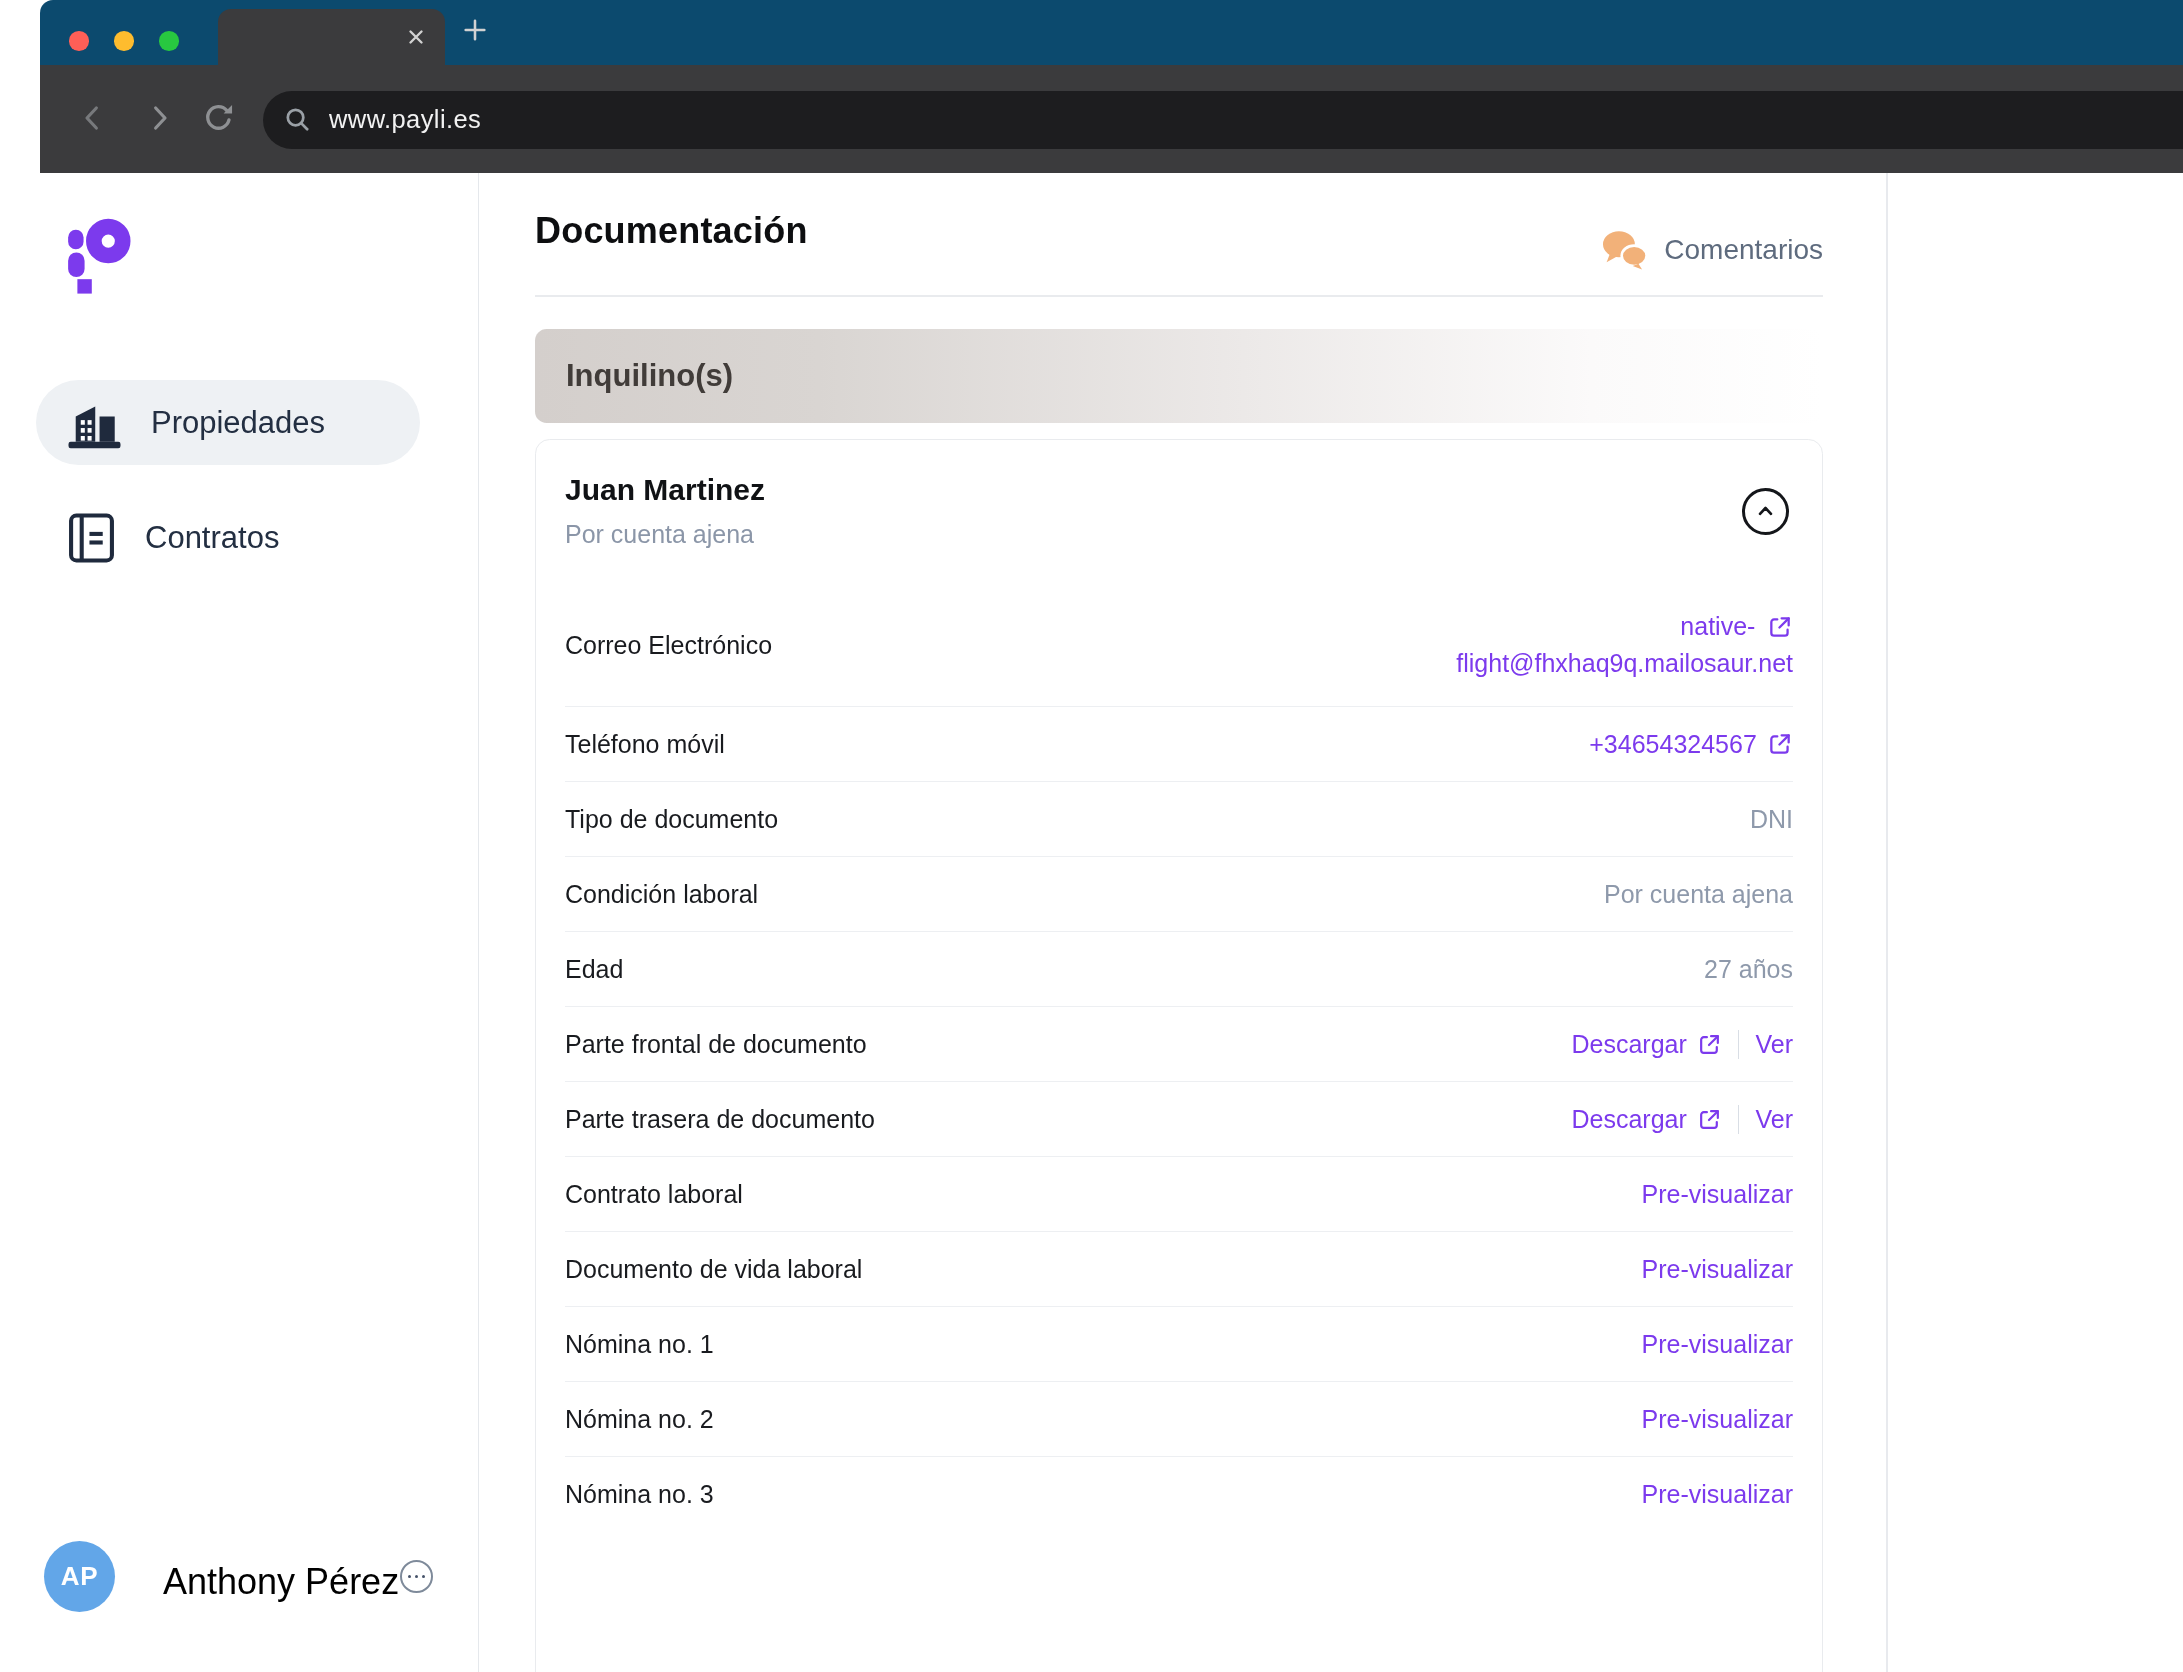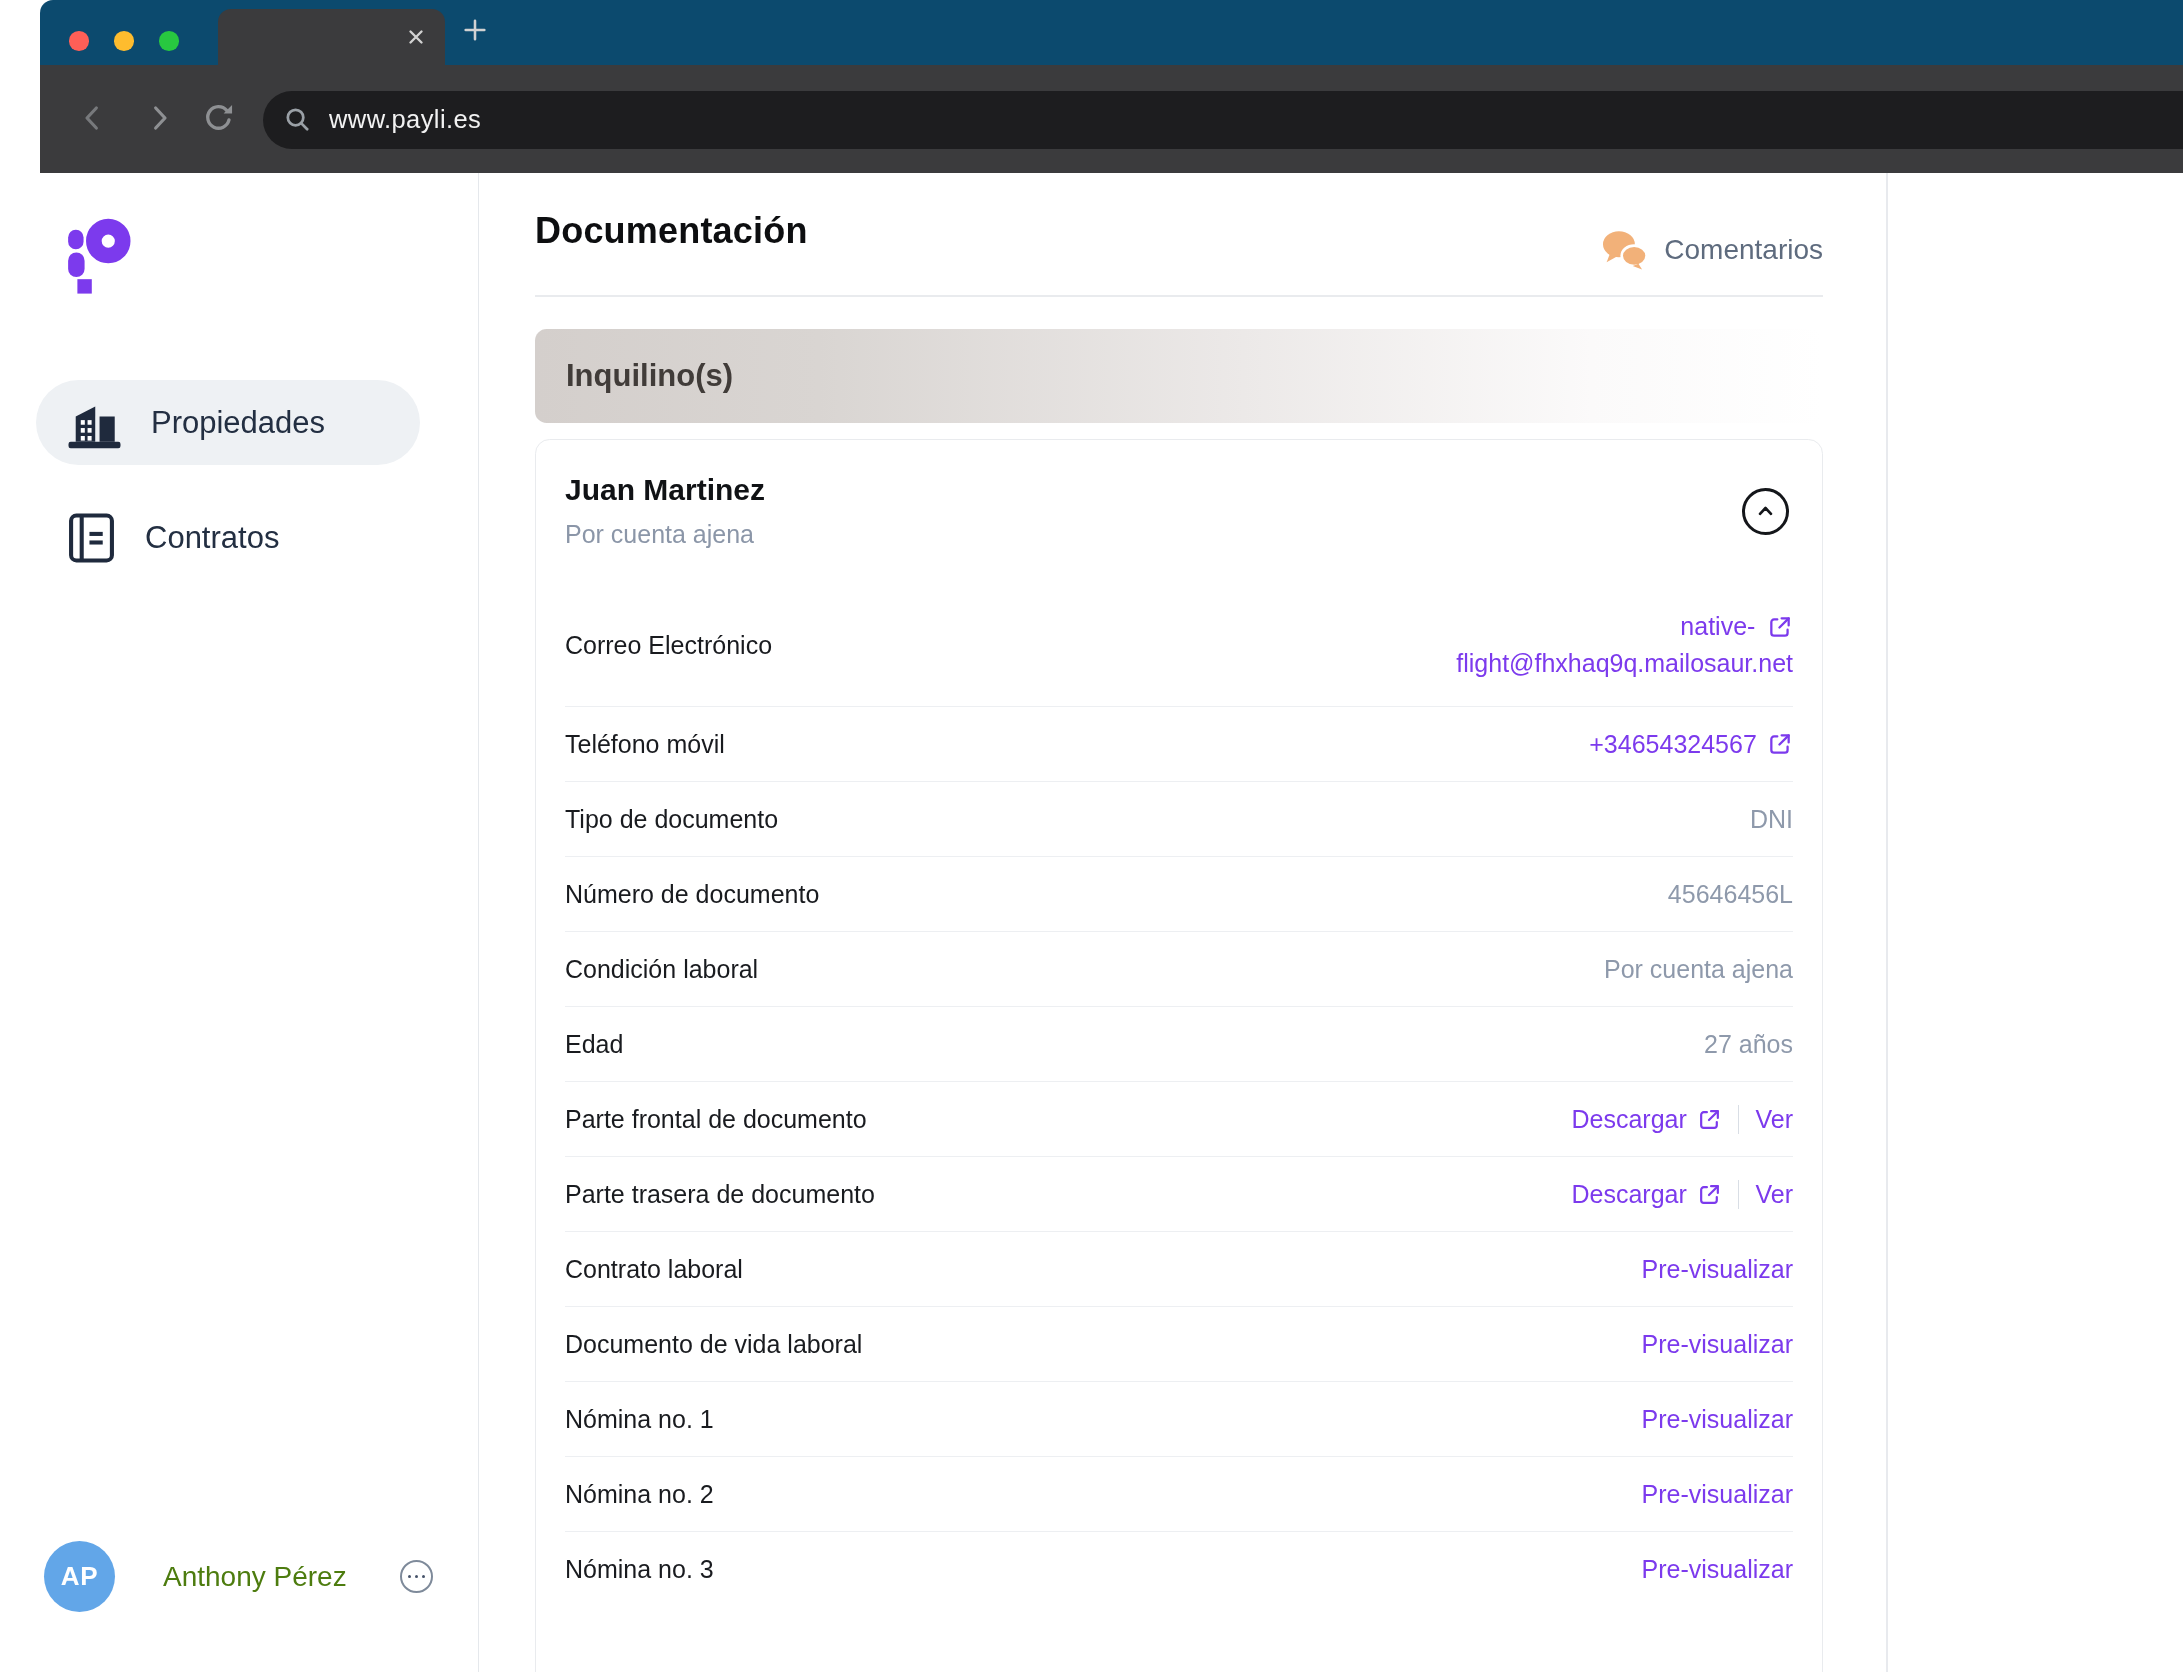--- a/index.html
+++ b/index.html
@@ -30,21 +30,21 @@
   
   .app{position:absolute;left:0;top:173px;width:2183px;height:1499px;background:#fff;overflow:hidden;}
   .sidebar{position:absolute;left:0;top:0;width:479px;height:1499px;background:#fff;border-right:1.5px solid #e5e8ec;box-sizing:border-box;}
   .content-right-border{position:absolute;left:1886px;top:0;width:1.5px;height:1499px;background:#e8eaee;}
   .logo{position:absolute;left:64px;top:41px;width:70px;height:83px;}
   .menu-item{position:absolute;left:36px;width:384px;height:85px;border-radius:44px;display:flex;align-items:center;padding-left:31px;box-sizing:border-box;gap:29px;color:#232f42;font-size:31px;font-weight:500;}
   .menu-item.active{top:207px;background:#eef1f4;}
   .menu-item.plain{top:322px;}
   .user{position:absolute;left:0;bottom:44px;width:479px;height:87px;}
   .avatar{position:absolute;left:44px;top:0;width:71px;height:71px;border-radius:50%;background:#62a6e8;color:#fff;font-weight:bold;font-size:26px;display:flex;align-items:center;justify-content:center;letter-spacing:0.7px;}
-  .user-name{position:absolute;left:163px;top:20.4px;font-size:28px;color:#4d7c0f;}
+  .user-name{position:absolute;left:163px;top:20.4px;font-size:36px;color:#000000;}
   .more-btn{position:absolute;left:400px;top:19px;width:33px;height:33px;border-radius:50%;border:2.2px solid #7e8a9a;box-sizing:border-box;display:flex;align-items:center;justify-content:center;gap:3.6px;}
   .more-btn .dot{width:3.3px;height:3.3px;border-radius:50%;background:#46536a;}
   
   .main{position:absolute;left:535px;top:0;width:1288px;}
   .page-header{position:absolute;left:0;top:29px;width:1288px;height:58px;display:flex;align-items:center;justify-content:space-between;}
   .page-title{font-size:36px;font-weight:bold;color:#0d0e10;letter-spacing:0.2px;}
   .comments{display:flex;align-items:center;gap:16px;margin-top:37px;}
   .comments-label{font-size:28px;color:#5e6b7e;}
   .header-divider{position:absolute;left:0;top:122px;width:1288px;height:1.5px;background:#e9ebee;}
   .banner{position:absolute;left:0;top:156px;width:1288px;height:94px;border-radius:11.6px;
@@ -242,24 +242,20 @@
             </svg>
           </span>
         </span>
       </div>
 
       <div class="row">
         <span class="row-label">Tipo de documento</span>
         <span class="row-value">DNI</span>
       </div>
       <div class="row">
-        <span class="row-label">Número de documento</span>
-        <span class="row-value">45646456L</span>
-      </div>
-      <div class="row">
         <span class="row-label">Condición laboral</span>
         <span class="row-value">Por cuenta ajena</span>
       </div>
       <div class="row">
         <span class="row-label">Edad</span>
         <span class="row-value">27 años</span>
       </div>
 
       <div class="row">
         <span class="row-label">Parte frontal de documento</span>

